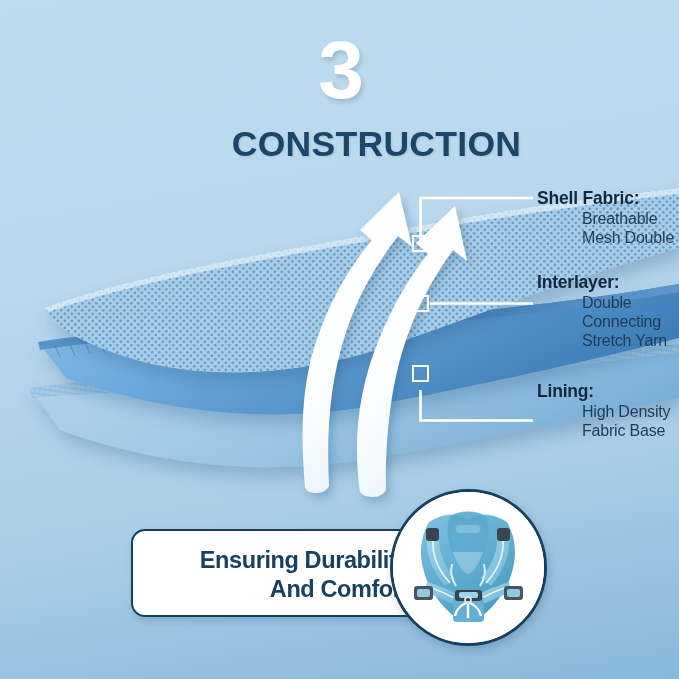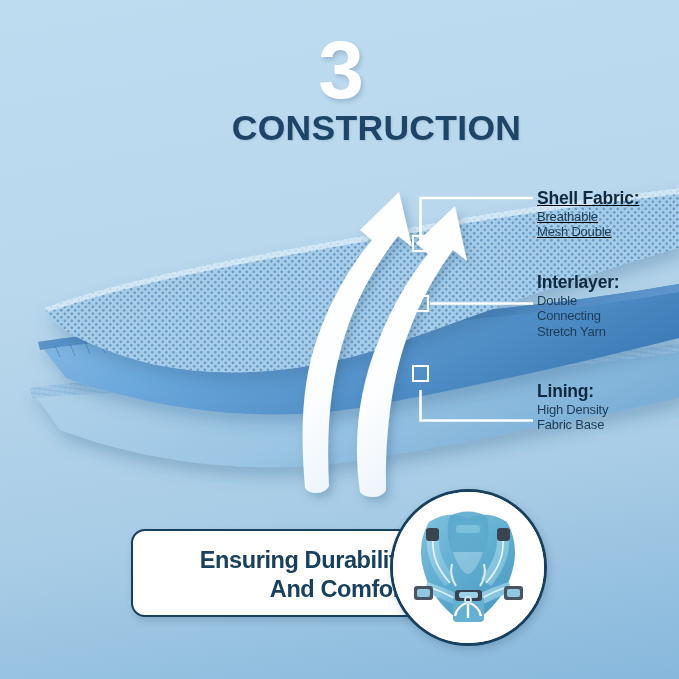--- a/index.html
+++ b/index.html
@@ -43,43 +43,44 @@
     font-weight: bold;
     color: #1c4568;
     letter-spacing: -2.5px;
     text-shadow: 1px 2px 3px rgba(30,60,90,0.18);
   }
   #title-sub {
     font-size: 35.5px;
     font-weight: bold;
     color: #1c4568;
     letter-spacing: 0.3px;
-    margin-top: 1px;
+    margin-top: 17px;
     margin-left: 74px;
     text-shadow: 1px 1px 2px rgba(30,60,90,0.15);
   }
   
   #layers { position: absolute; left: 0; top: 130px; width: 679px; height: 380px; }
   
   .callout-text {
     position: absolute;
     line-height: 1.19;
     white-space: nowrap;
   }
   .callout-title {
     font-size: 17.5px;
     font-weight: bold;
     color: #10293f;
     letter-spacing: -0.2px;
   }
   .callout-desc {
-    font-size: 13px;
+    font-size: 16px;
     font-weight: normal;
     color: #1d3b55;
     letter-spacing: -0.2px;
+    margin-left: 45px;
   }
   .cl-marker {
     position: absolute;
     width: 17px; height: 17px;
     border: 2.6px solid #ffffff;
     box-sizing: border-box;
     background: transparent;
   }
   
   #banner {
@@ -266,21 +267,21 @@
 
     <line x1="430" y1="303.5" x2="533" y2="303.5" stroke="#ffffff" stroke-width="2.6"></line>
 
     <polyline points="420.5,390 420.5,420.5 533,420.5" fill="none" stroke="#ffffff" stroke-width="2.6"></polyline>
   </svg>
 
   <div class="cl-marker" style="left:412px; top:235px;"></div>
   <div class="cl-marker" style="left:412px; top:295px;"></div>
   <div class="cl-marker" style="left:412px; top:365px;"></div>
 
-  <div class="callout-text" style="left:537px; top:188px;text-decoration:underline;">
+  <div class="callout-text" style="left:537px; top:188px;">
     <div class="callout-title">Shell Fabric:</div>
     <div class="callout-desc">Breathable</div>
     <div class="callout-desc">Mesh Double</div>
   </div>
 
   <div class="callout-text" style="left:537px; top:272px;">
     <div class="callout-title">Interlayer:</div>
     <div class="callout-desc">Double</div>
     <div class="callout-desc">Connecting</div>
     <div class="callout-desc">Stretch Yarn</div>

